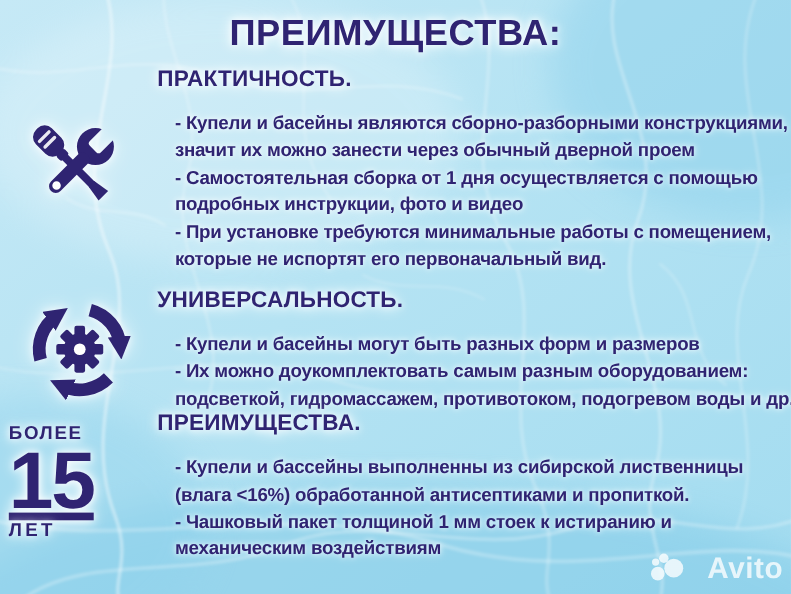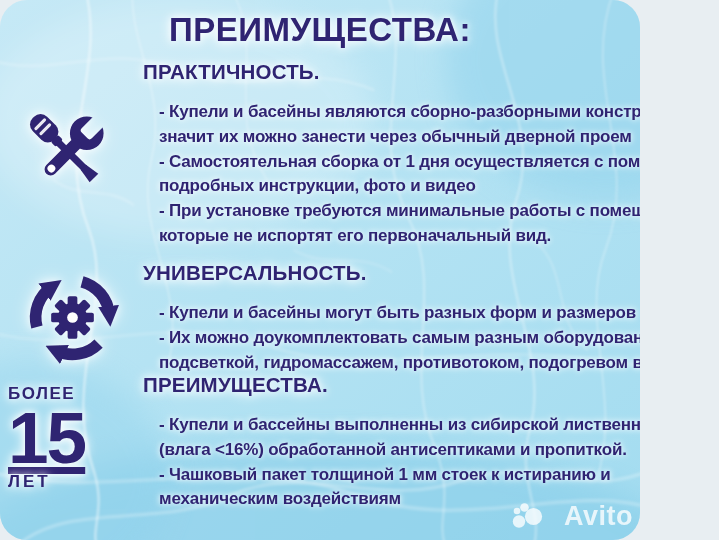--- a/index.html
+++ b/index.html
@@ -1,21 +1,20 @@
 <!DOCTYPE html>
 <html style="--ink: #2f2472; --water-base: #b5e3f3; --water-deep: #7cc8e6;"><head>
 <meta charset="utf-8">
 <style>
   :root { --ink:#2f2472; }
   html,body { margin:0; padding:0; background:#e8eef2; }
   .poster {
-    position:relative; width:640px; height:540px; overflow:hidden;
+    position:relative; width:719px; height:540px; overflow:hidden;
     font-family:"Liberation Sans", sans-serif; font-weight:bold;
     color:var(--ink);
-    border-radius:27px;
   }
   .bg { position:absolute; inset:0; width:100%; height:100%; display:block; }
   .glow-strong { text-shadow:0 0 6px rgba(255,255,255,.95),0 0 14px rgba(255,255,255,.8),0 2px 12px rgba(255,255,255,.6); }
   .glow-soft   { text-shadow:0 0 5px rgba(255,255,255,.9),0 0 10px rgba(255,255,255,.6); }
 
   .title {
     position:absolute; top:11px; left:0; right:0; margin:0;
     text-align:center; font-size:33px; letter-spacing:.5px; color:var(--ink);
   }
   .section { position:absolute; left:143px; }

